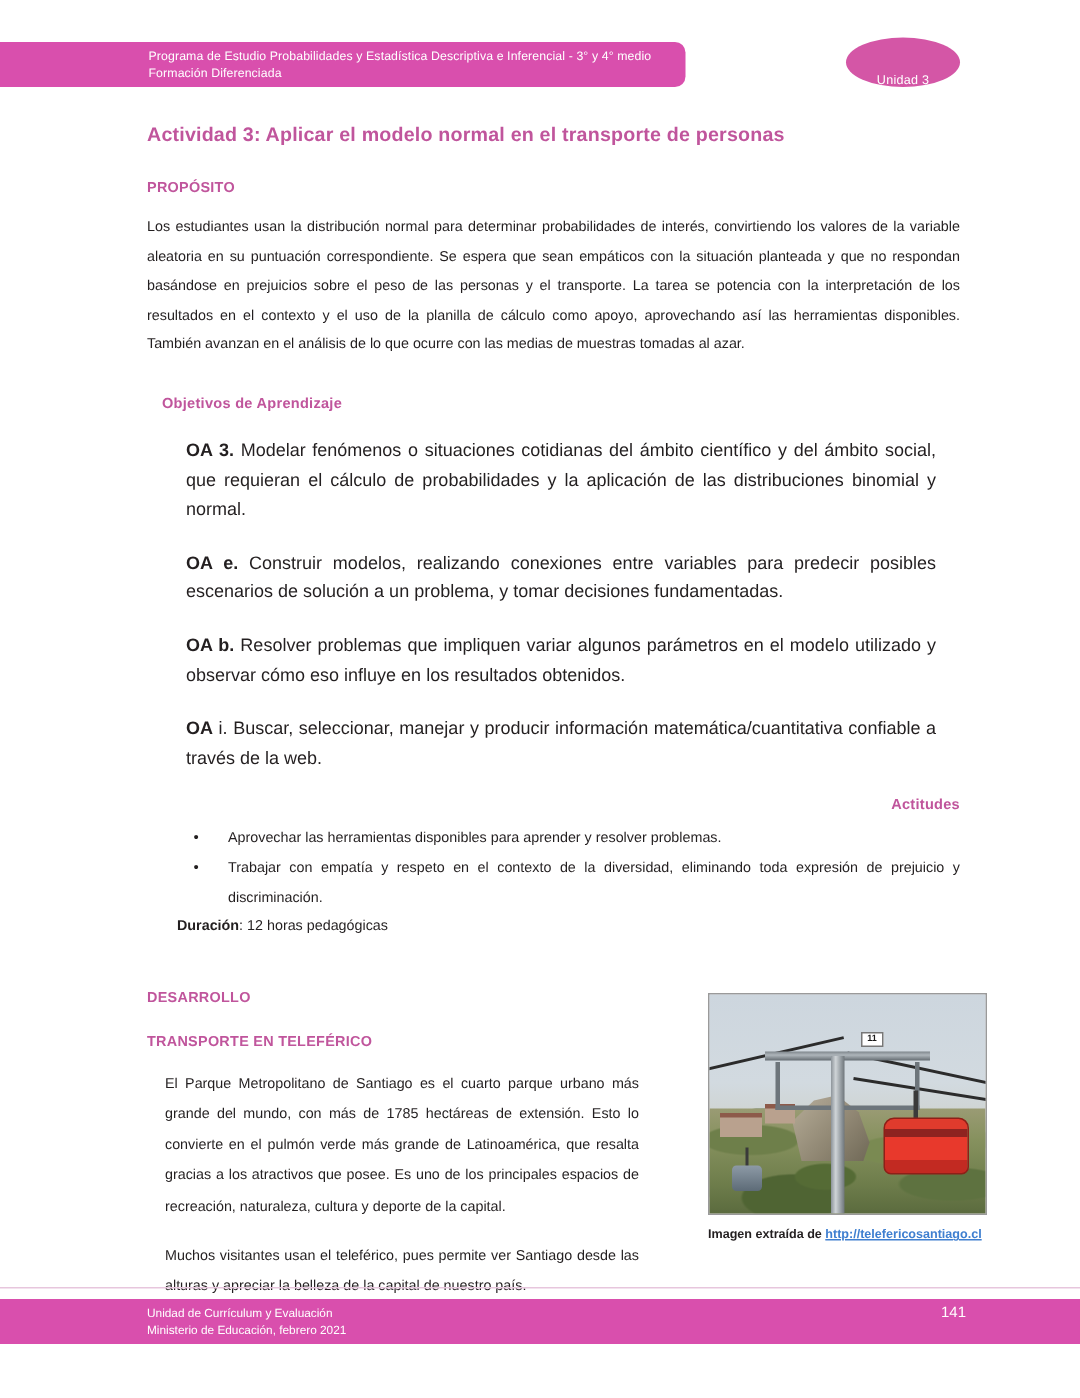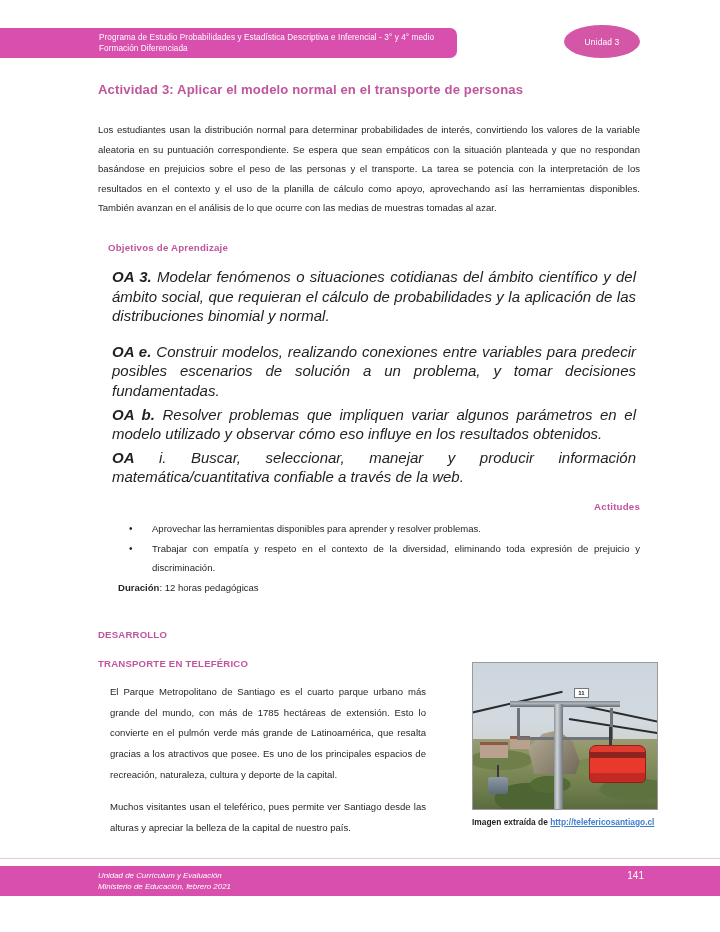--- a/index.html
+++ b/index.html
@@ -38,21 +38,21 @@
   #unit-badge {
     position: absolute;
     left: 564px;
     top: 25px;
     width: 76px;
     height: 33px;
     border-radius: 50%;
     background: #d martial;
     background: #d456a6;
     display: flex;
-    align-items: center;
+    align-items: flex-end;
     justify-content: center;
   }
   #unit-badge .badge-text {
     color: #ffffff;
     font-size: 8.4px;
     letter-spacing: 0.02em;
   }
 
   
   #content {
@@ -87,26 +87,25 @@
     line-height: 19.6px;
     text-align: justify;
     margin: 0 0 11px 0;
     color: #231f20;
   }
 
   .oa-block {
     margin: 0 0 11px 0;
   }
   .oa-p {
-    font-size: 15px;
+    font-size: 12px;
     line-height: 19.6px;
     text-align: justify;
-    margin: 4px;
-    color: #231f20;
-    font-style: italic;
+    margin: 16px;
+    color: #231f20;
   }
   .oa-p b { font-weight: bold; }
 
   .indent-block { padding-left: 10px; }
 
   
   ul.att-list {
     list-style: none;
     margin: 0;
     padding: 0 0 0 10px;
@@ -268,21 +267,20 @@
     padding: 4px 76px 0 98px;
     display: flex;
     justify-content: space-between;
     align-items: flex-start;
   }
   #footer-band .fline {
     color: #ffffff;
     font-size: 7.9px;
     line-height: 11px;
     white-space: nowrap;
-    font-style: italic;
   }
   #footer-page {
     color: #ffffff;
     font-size: 10px;
     line-height: 11px;
     font-weight: normal;
   }
 </style>
 </head>
 <body>
@@ -293,20 +291,21 @@
 </div>
 
 <div id="unit-badge">
   <span class="badge-text">Unidad 3</span>
 </div>
 
 <div id="content">
 
   <h1 class="activity-title">Actividad 3: Aplicar el modelo normal en el transporte de personas</h1>
 
+  <div class="sec-head">PROPÓSITO</div>
   <p class="body-p">Los estudiantes usan la distribución normal para determinar probabilidades de interés, convirtiendo los valores de la variable aleatoria en su puntuación correspondiente. Se espera que sean empáticos con la situación planteada y que no respondan basándose en prejuicios sobre el peso de las personas y el transporte. La tarea se potencia con la interpretación de los resultados en el contexto y el uso de la planilla de cálculo como apoyo, aprovechando así las herramientas disponibles. También avanzan en el análisis de lo que ocurre con las medias de muestras tomadas al azar.</p>
 
   <div class="indent-block" style="margin-top:24px;">
     <div class="sec-head sub">Objetivos de Aprendizaje</div>
 
     <div class="oa-block" style="margin-top:14px;">
       <p class="oa-p"><b>OA 3.</b><span> Modelar fenómenos o situaciones cotidianas del ámbito científico y del ámbito social, que requieran el cálculo de probabilidades y la aplicación de las distribuciones binomial y normal.</span></p>
     </div>
 
     <div class="oa-block" style="margin-top:16px;margin-bottom:0;">

